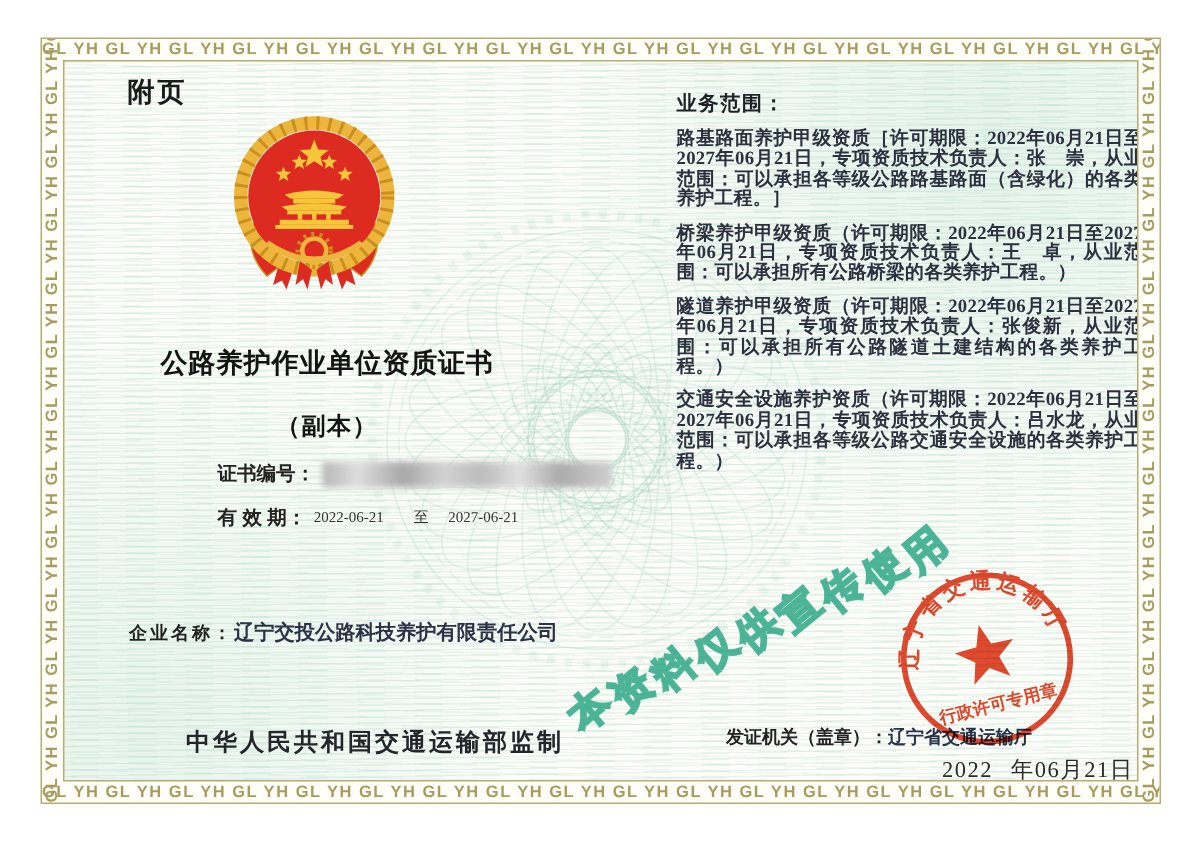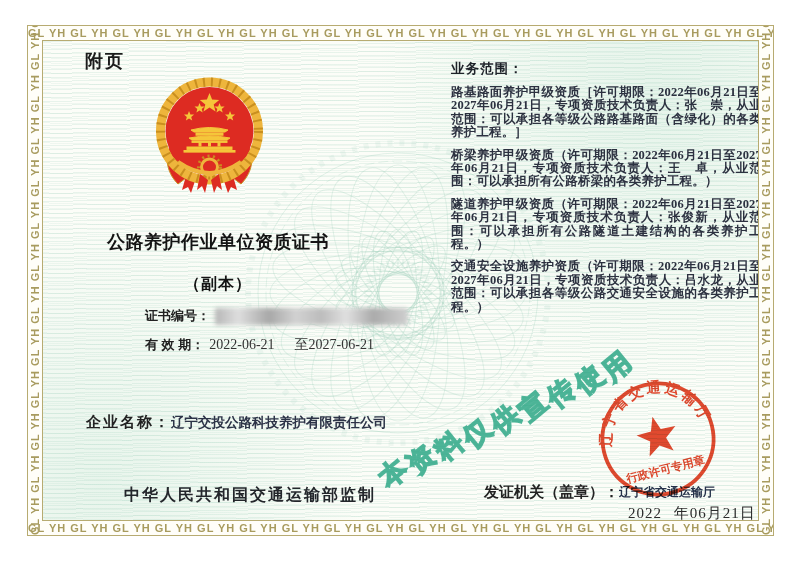--- a/index.html
+++ b/index.html
@@ -28,22 +28,22 @@
   .rosette{position:absolute;left:195px;top:92px;width:320px;height:320px;opacity:.6;}
   
   .fuye{position:absolute;left:42px;top:8px;font-size:18px;font-weight:bold;color:#1b1b1b;letter-spacing:2px;}
   .emblem{position:absolute;left:113px;top:33px;width:107px;height:125px;}
   .title{position:absolute;left:10px;top:189px;width:330px;text-align:center;
          font-size:18px;font-weight:bold;color:#141414;letter-spacing:.5px;}
   .subtitle{position:absolute;left:10px;top:233px;width:330px;text-align:center;
          font-size:16px;font-weight:bold;color:#141414;letter-spacing:1px;}
   .row{position:absolute;display:flex;align-items:center;}
   .lab{font-weight:bold;color:#222;font-size:13px;white-space:pre;margin-left:16px;}
-  .lab15{font-weight:bold;color:#222;font-size:15px;white-space:pre;}
-  .serifv{font-family:"Liberation Serif",serif;color:#333;font-size:14px;}
+  .lab15{font-weight:bold;color:#222;font-size:12px;white-space:pre;}
+  .serifv{font-family:"Liberation Serif",serif;color:#333;font-size:10px;}
   .certno-row{left:86px;top:266px;}
   .valid-row{left:86px;top:295px;}
   .redact{border-radius:2px;filter:blur(2px);
           background:linear-gradient(90deg,#b6b6b6,#dedede 12%,#a8a8a8 28%,#d2d2d2 42%,#bcbcbc 55%,#e0e0e0 68%,#ababab 82%,#cfcfcf);}
   .redact.no1{width:193px;height:17px;margin-left:5px;}
   .redact.no2{width:112px;height:16px;margin-left:4px;}
   .company-row{left:43px;top:372px;}
   .company-row .lab15{letter-spacing:2px;}
   .cmpname{font-family:"Liberation Serif",serif;font-weight:bold;color:#2c3347;font-size:13.5px;}
   .credit-row{left:43px;top:406px;}
@@ -169,21 +169,21 @@
 
       <div class="row certno-row">
         <span class="lab">证书编号：</span>
         <span class="redact no1"></span>
       </div>
 
       <div class="row valid-row">
         <span class="lab">有 效 期：</span>
         <span class="serifv" style="margin-left:5px">2022-06-21</span>
         <span class="serifv" style="margin-left:20px">至</span>
-        <span class="serifv" style="margin-left:0">2027-06-21</span>
+        <span class="serifv" style="margin-left:13px">2027-06-21</span>
       </div>
 
       <div class="row company-row">
         <span class="lab15">企业名称：</span>
         <span class="cmpname">辽宁交投公路科技养护有限责任公司</span>
       </div>
 
 
       <div class="madeby">中华人民共和国交通运输部监制</div>
 

